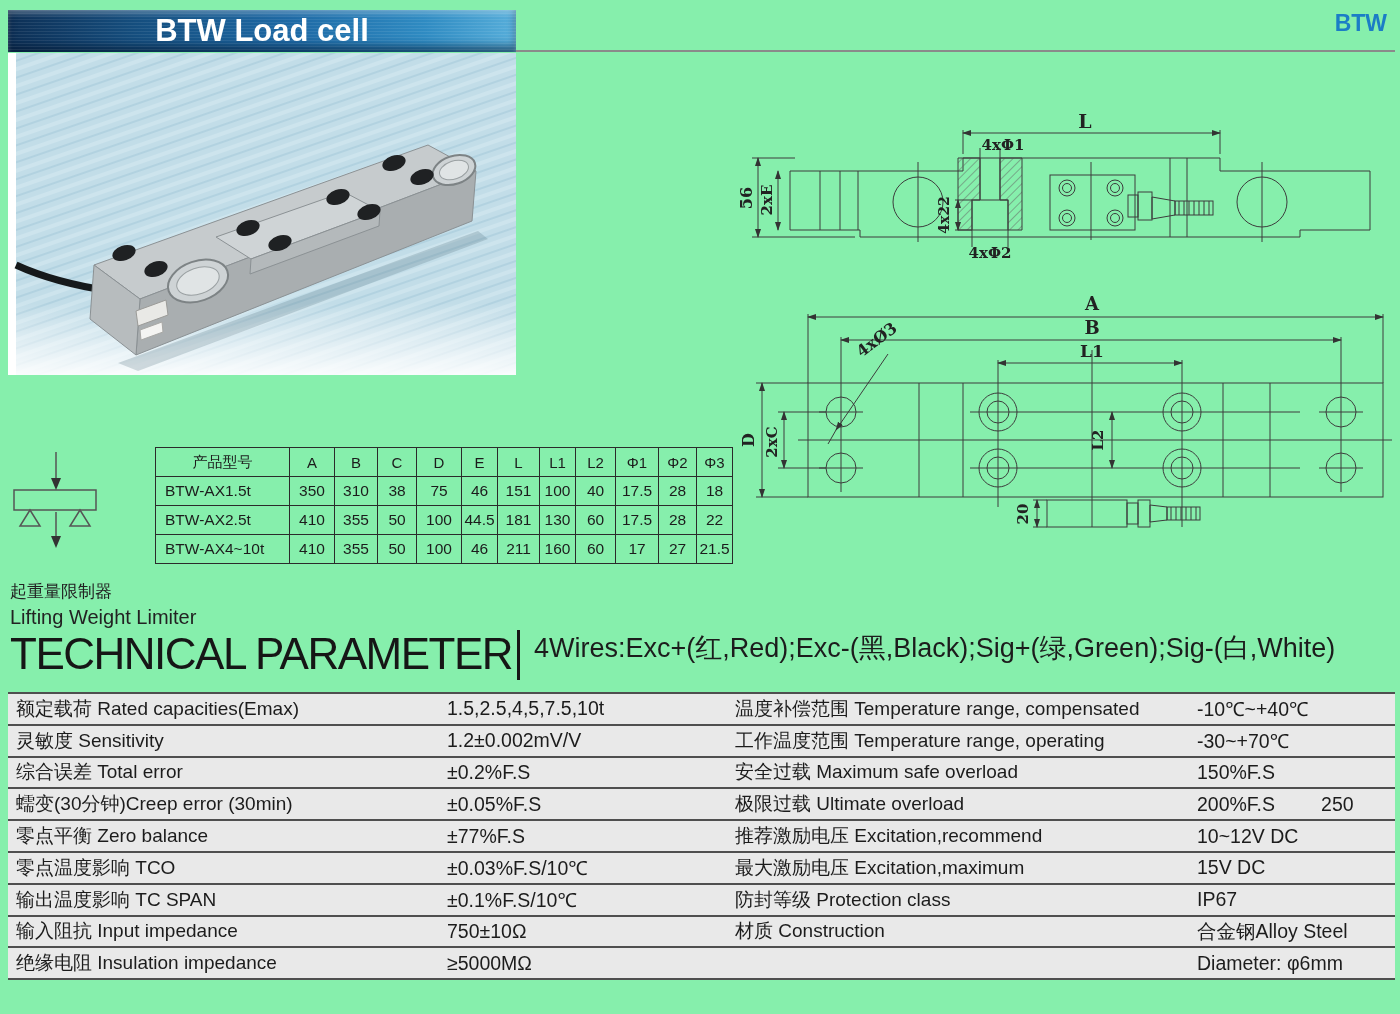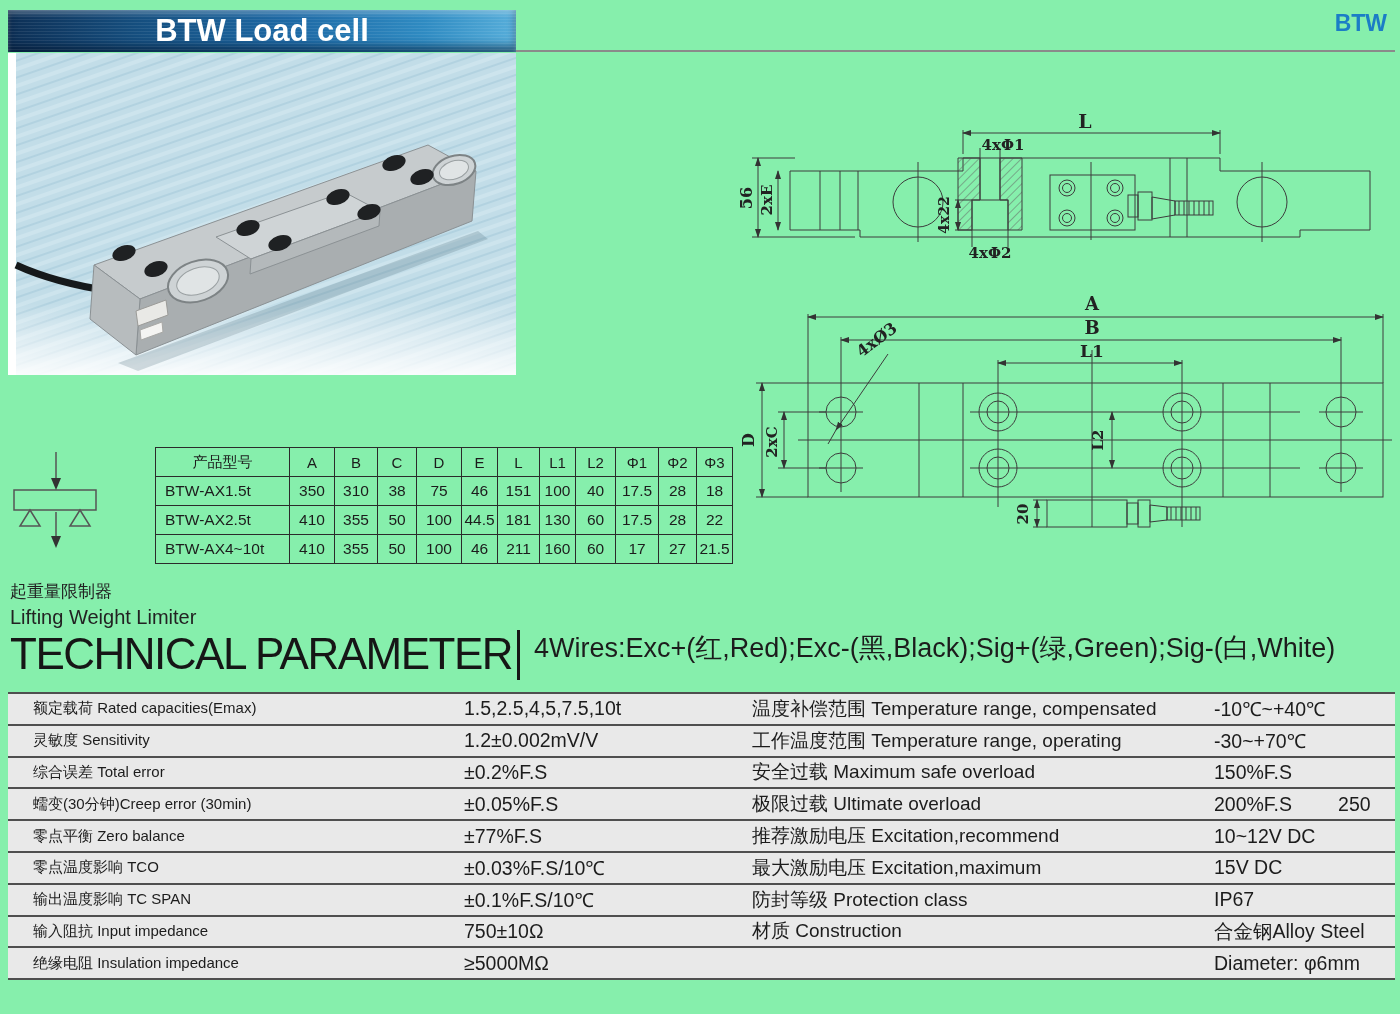--- a/index.html
+++ b/index.html
@@ -40,21 +40,21 @@
   .tp-line{position:absolute;left:10px;top:630px;display:flex;}
   .tp-title{font-size:44px;letter-spacing:-1.5px;line-height:48px;color:#161616;}
   .tp-bar{width:3px;height:50px;background:#161616;margin-left:5px;}
   .tp-note{font-size:27px;margin-left:14px;padding-bottom:4px;color:#1c1c1c;white-space:nowrap;}
 
   
   .params{position:absolute;left:8px;top:692px;width:1387px;border-top:2px solid #4f4f4f;}
   .prow{display:flex;align-items:center;height:29.8px;background:#e9e9e9;
         border-bottom:2px solid #4f4f4f;}
   .pc{white-space:nowrap;overflow:hidden;}
-  .pc1{flex:0 0 407px;padding-left:25px;font-size:15px;}
+  .pc1{flex:0 0 407px;padding-left:8px;font-size:19px;}
   .pc2{flex:0 0 288px;font-size:19.5px;margin-left:24px;}
   .pc3{flex:0 0 462px;font-size:19px;}
   .pc4{flex:1;font-size:19.5px;}
   .extra{margin-left:46px;}
 </style>
 </head>
 <body>
 
 <div class="page">
 

